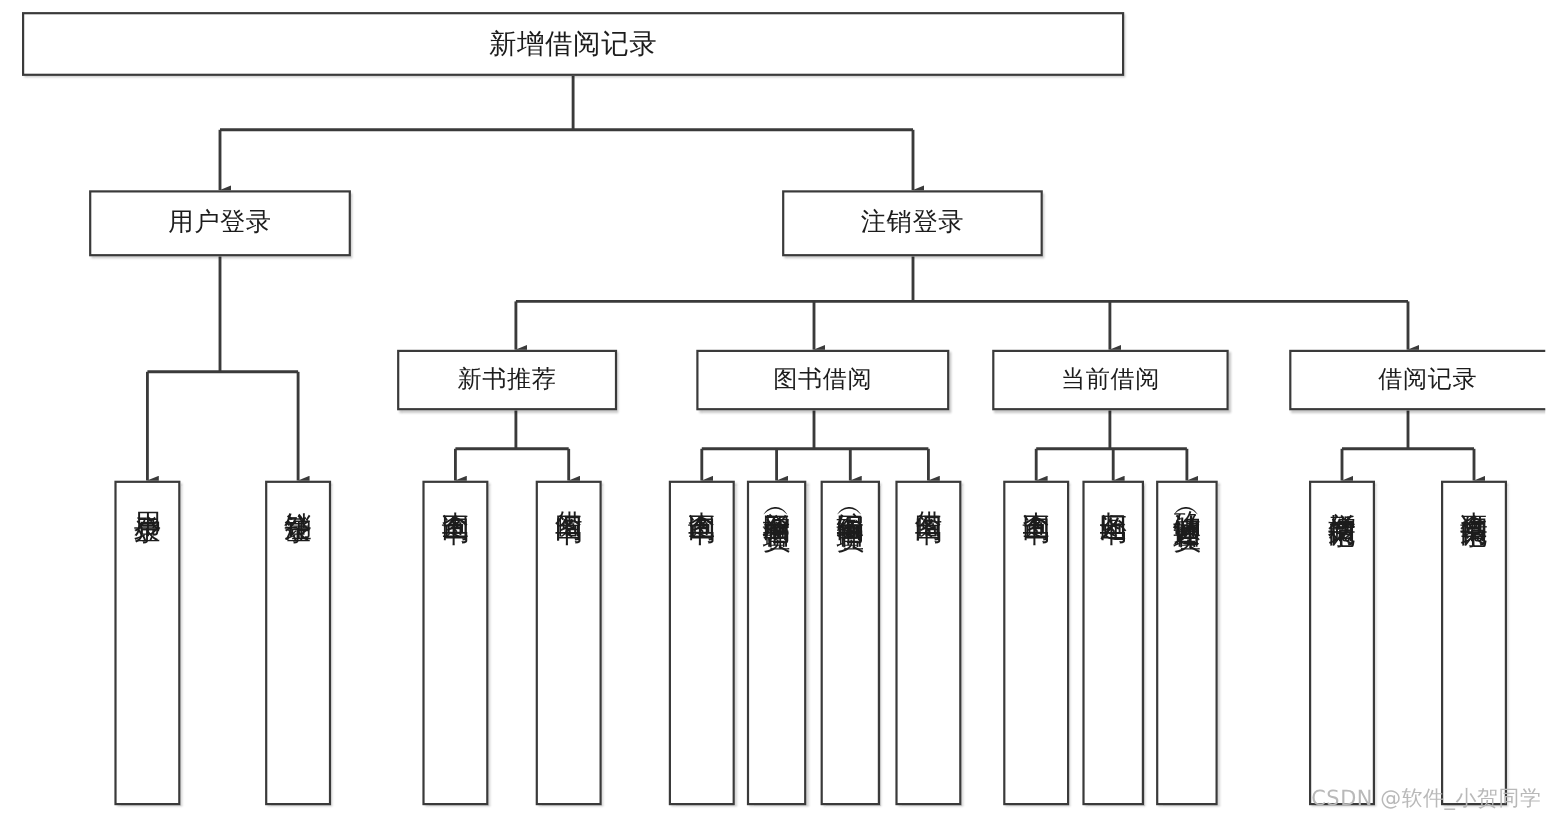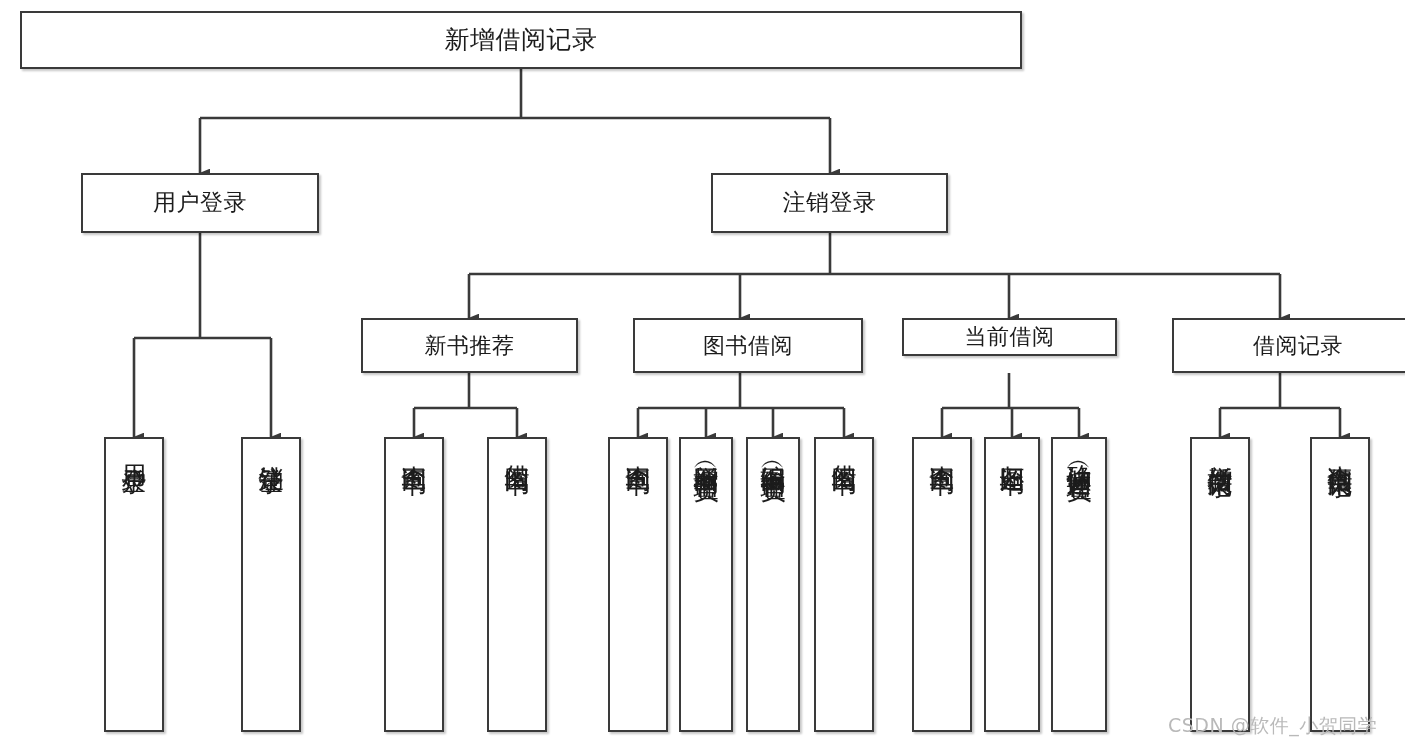--- a/index.html
+++ b/index.html
@@ -119,27 +119,27 @@
   <div id="nodes-layer">
       <div class="node root" style="left: 20px; top: 11px; width: 1002px; height: 58px;">
         <span class="lbl">新增借阅记录</span>
       </div>
       <div class="node lvl1" style="left: 81px; top: 173px; width: 238px; height: 60px;">
         <span class="lbl">用户登录</span>
       </div>
       <div class="node lvl1" style="left: 711px; top: 173px; width: 237px; height: 60px;">
         <span class="lbl">注销登录</span>
       </div>
-      <div class="node lvl2" style="left: 361px; top: 318px; width: 217px; height: 55px;">
+      <div class="node lvl2" style="left: 361px; top: 318px; width: 200px; height: 55px;">
         <span class="lbl">新书推荐</span>
       </div>
       <div class="node lvl2" style="left: 633px; top: 318px; width: 230px; height: 55px;">
         <span class="lbl">图书借阅</span>
       </div>
-      <div class="node lvl2" style="left: 902px; top: 318px; width: 215px; height: 38px;">
+      <div class="node lvl2" style="left: 902px; top: 318px; width: 215px; height: 55px;">
         <span class="lbl">当前借阅</span>
       </div>
       <div class="node lvl2" style="left: 1172px; top: 318px; width: 252px; height: 55px;">
         <span class="lbl">借阅记录</span>
       </div>
       <div class="node leaf" style="left: 104px; top: 437px; width: 60px; height: 295px;">
         <span class="lbl">用户登录</span>
       </div>
       <div class="node leaf" style="left: 241px; top: 437px; width: 60px; height: 295px;">
         <span class="lbl">注销登录</span>
@@ -172,15 +172,15 @@
         <span class="lbl">确认归还（管理员）</span>
       </div>
       <div class="node leaf" style="left: 1190px; top: 437px; width: 60px; height: 295px;">
         <span class="lbl">新增借阅记录</span>
       </div>
       <div class="node leaf" style="left: 1310px; top: 437px; width: 60px; height: 295px;">
         <span class="lbl">查询借阅记录</span>
       </div>
     </div>
 
-  <div class="watermark" style="left: 1168px; top: 713px;">CSDN @软件_小贺同学</div>
+  <div class="watermark" style="left: 1192px; top: 713px;">CSDN @软件_小贺同学</div>
 
 </div>
 
 </body></html>

